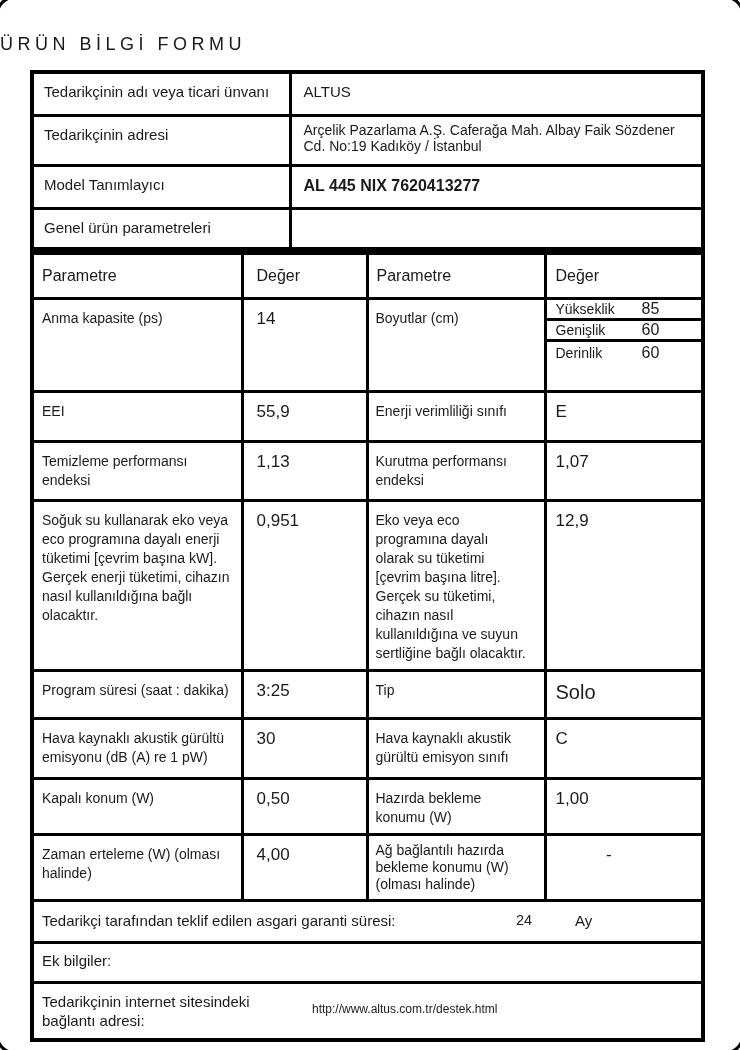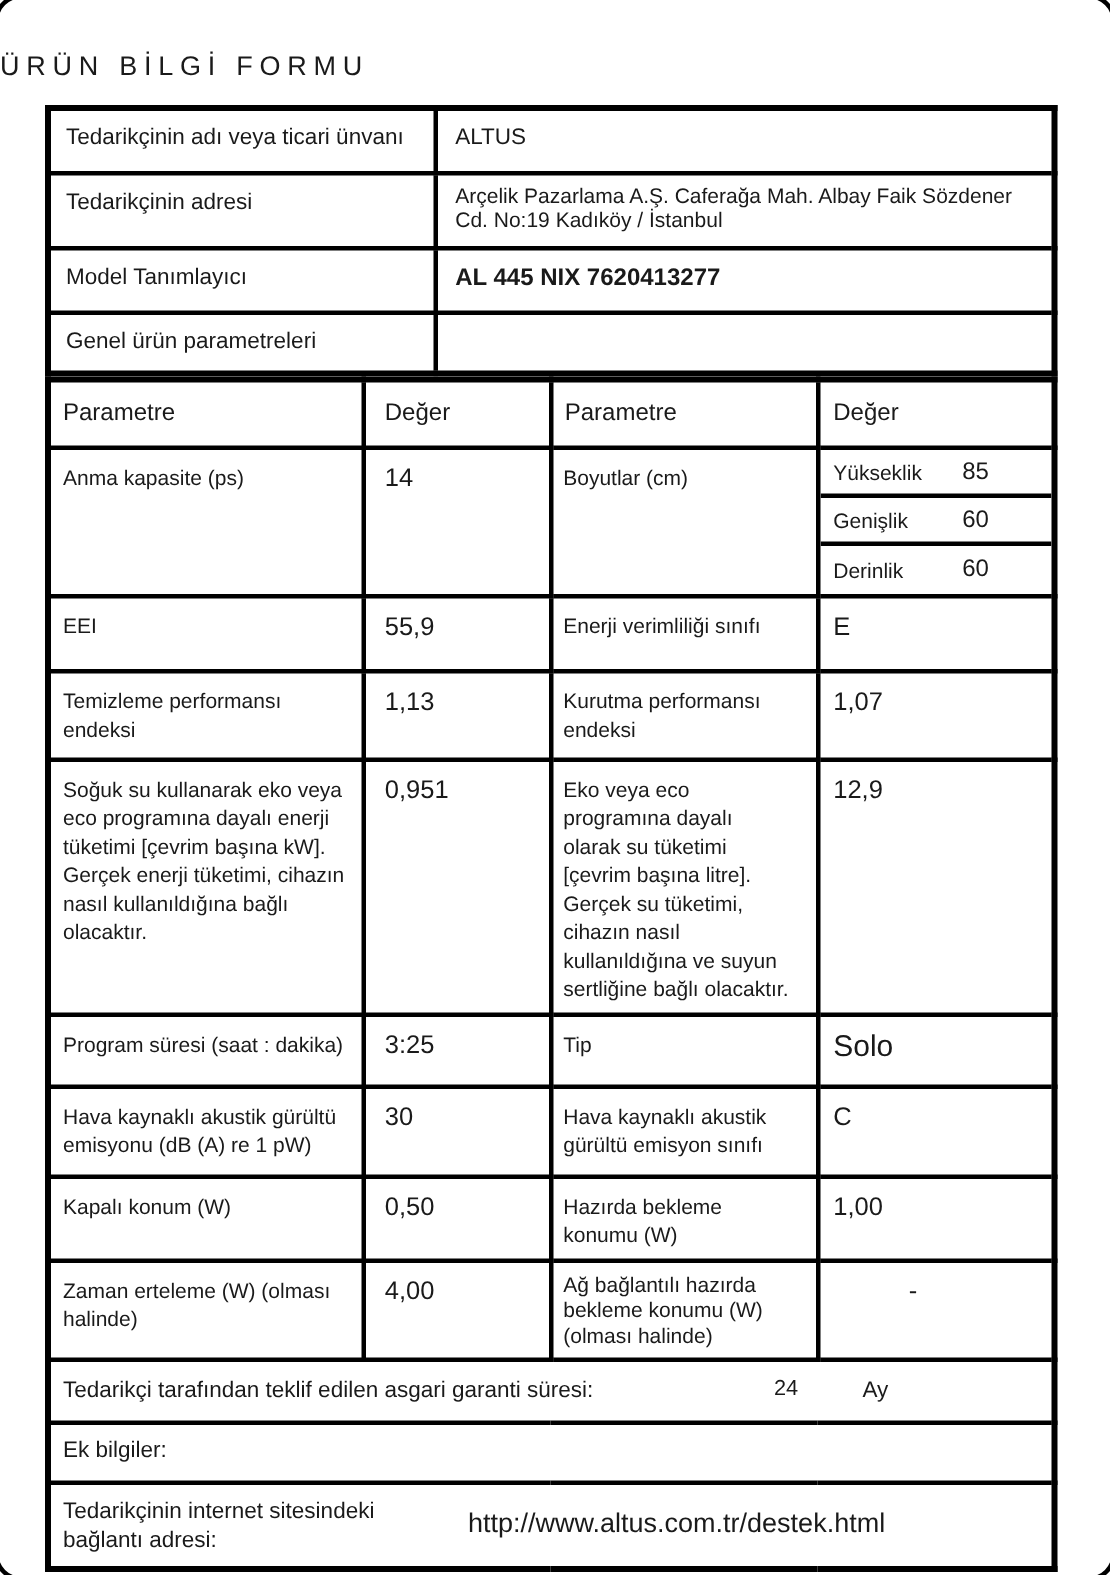--- a/index.html
+++ b/index.html
@@ -35,34 +35,34 @@
   .plabel{font-size:14px;line-height:19px;padding:9px 8px 6px 8px;}
   .plabel.c3{padding:9px 16px 6px 7px;}
   .plabel.nowrap{white-space:nowrap;padding-right:0;}
   .plabel.tight{line-height:17px;padding-top:6px;}
   .pvalue{font-size:17px;padding:9px 8px 8px 13px;}
   .pvalue.c4{padding-left:9px;}
   .pvalue.dash{text-align:center;padding-left:0;padding-right:30px;}
 
   
   .dims-cell{padding:0;}
-  .dim-row{display:flex;align-items:center;height:32px;box-sizing:border-box;
+  .dim-row{display:flex;align-items:center;height:21px;box-sizing:border-box;
     border-bottom:3px solid #000;padding-left:9px;}
   .dim-row:last-child{border-bottom:none;}
   .dim-label{font-size:14px;width:86px;}
   .dim-value{font-size:16px;}
 
   
   .warranty-cell{position:relative;font-size:15px;padding:10px 8px;}
   .warranty-value{position:absolute;left:482px;top:10px;font-size:14.5px;}
   .warranty-unit{position:absolute;left:541px;top:10px;font-size:15px;}
   .extra-cell{font-size:15px;padding:8px 8px;}
   .website-cell{position:relative;font-size:15px;line-height:19px;padding:8px 8px;}
   .website-label{display:inline-block;width:240px;}
-  .website-url{position:absolute;left:278px;top:16px;font-size:18px;}
+  .website-url{position:absolute;left:278px;top:16px;font-size:12px;}
 </style>
 </head>
 <body>
 
 <div class="page-border"></div>
 
 <div class="title">ÜRÜN BİLGİ FORMU</div>
 
 <div class="doc">
 

